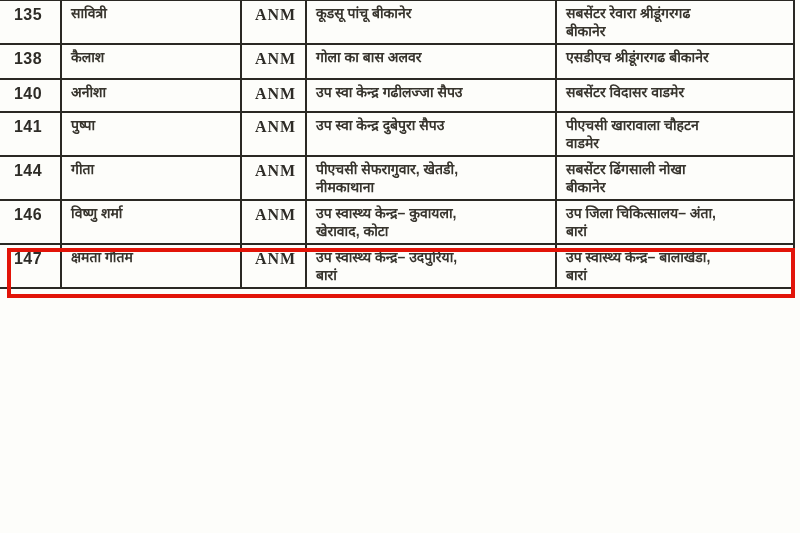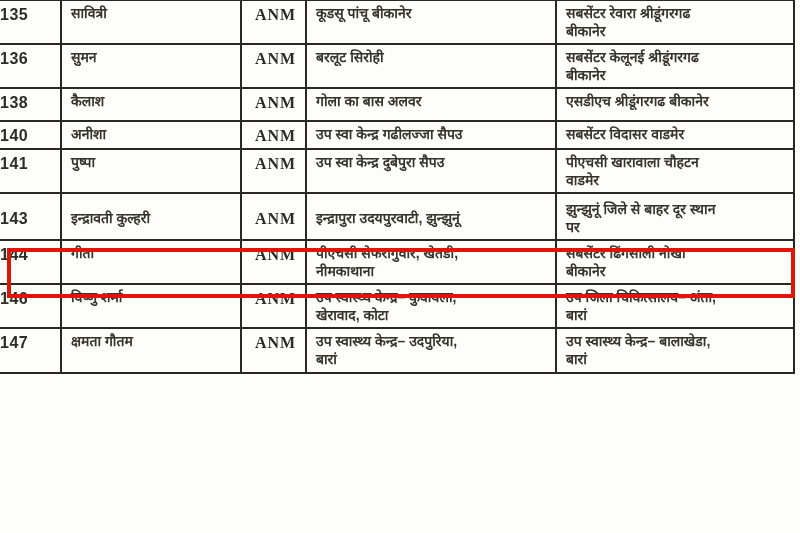--- a/index.html
+++ b/index.html
@@ -23,21 +23,21 @@
     padding:3px 4px 2px 9px;
     font-size:14px;
     font-weight:600;
     color:#37342d;
     line-height:1.32;
     white-space:pre-line;
     overflow:hidden;
     box-sizing:border-box;
   }
   td.serial{
-    text-align:left;
+    text-align:center;
     font-size:16px;
     font-weight:700;
     padding-left:0;
     letter-spacing:0.5px;
     color:#2e2c27;
   }
   td.desig{
     text-align:center;
     font-family:"Liberation Serif",serif;
     font-size:16px;
@@ -88,56 +88,40 @@
     <tbody>
       <tr>
         <td class="serial">135</td>
         <td>सावित्री</td>
         <td class="desig">ANM</td>
         <td>कूडसू पांचू बीकानेर</td>
         <td>सबसेंटर रेवारा श्रीडूंगरगढ
 बीकानेर</td>
       </tr>
       <tr>
-        <td class="serial">136</td>
-        <td>सुमन</td>
-        <td class="desig">ANM</td>
-        <td>बरलूट सिरोही</td>
-        <td>सबसेंटर केलूनई श्रीडूंगरगढ
-बीकानेर</td>
-      </tr>
-      <tr>
         <td class="serial">138</td>
         <td>कैलाश</td>
         <td class="desig">ANM</td>
         <td>गोला का बास अलवर</td>
         <td>एसडीएच श्रीडूंगरगढ बीकानेर</td>
       </tr>
       <tr>
         <td class="serial">140</td>
         <td>अनीशा</td>
         <td class="desig">ANM</td>
         <td>उप स्वा केन्द्र गढीलज्जा सैपउ</td>
         <td>सबसेंटर विदासर वाडमेर</td>
       </tr>
       <tr>
         <td class="serial">141</td>
         <td>पुष्पा</td>
         <td class="desig">ANM</td>
         <td>उप स्वा केन्द्र दुबेपुरा सैपउ</td>
         <td>पीएचसी खारावाला चौहटन
 वाडमेर</td>
-      </tr>
-      <tr class="highlighted">
-        <td class="serial">143</td>
-        <td>इन्द्रावती कुल्हरी</td>
-        <td class="desig">ANM</td>
-        <td>इन्द्रापुरा उदयपुरवाटी, झुन्झुनूं</td>
-        <td>झुन्झुनूं जिले से बाहर दूर स्थान
-पर</td>
       </tr>
       <tr>
         <td class="serial">144</td>
         <td>गीता</td>
         <td class="desig">ANM</td>
         <td>पीएचसी सेफरागुवार, खेतडी,
 नीमकाथाना</td>
         <td>सबसेंटर ढिंगसाली नोखा
 बीकानेर</td>
       </tr>

